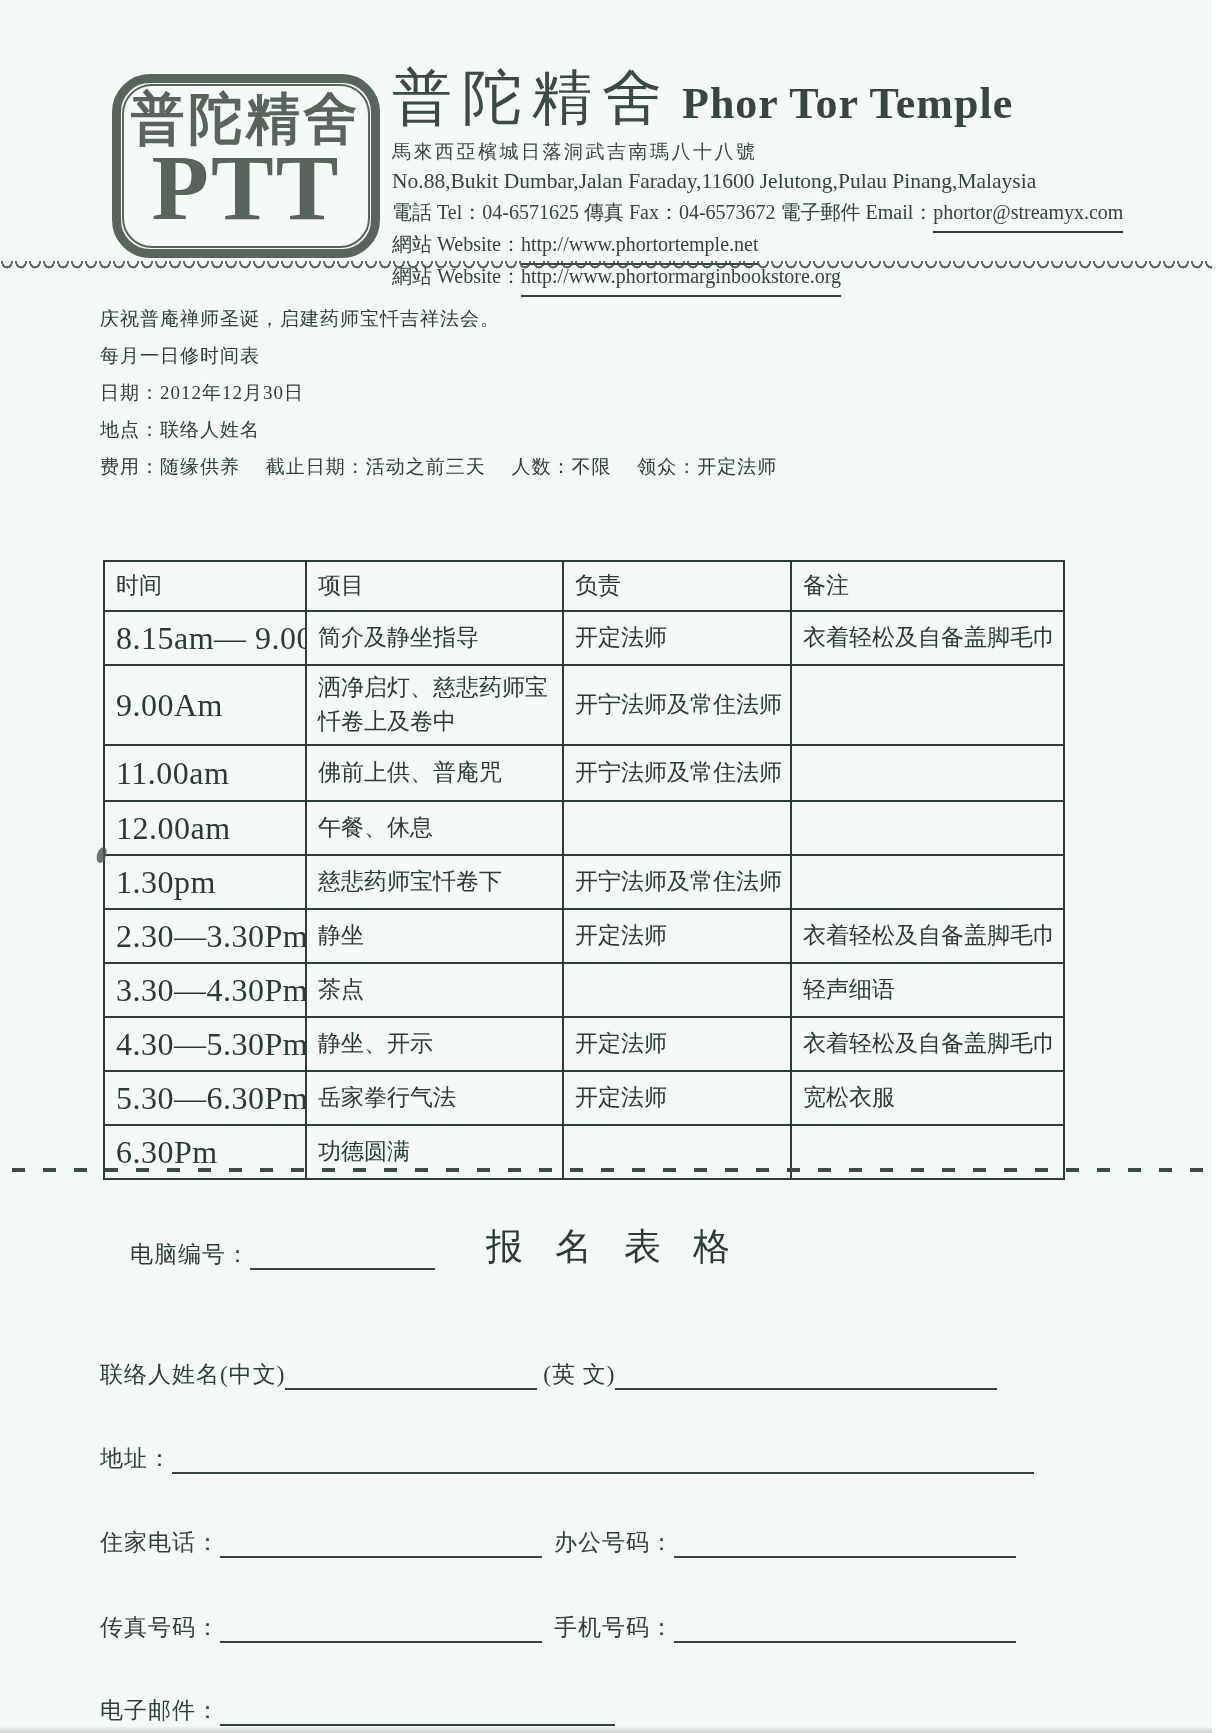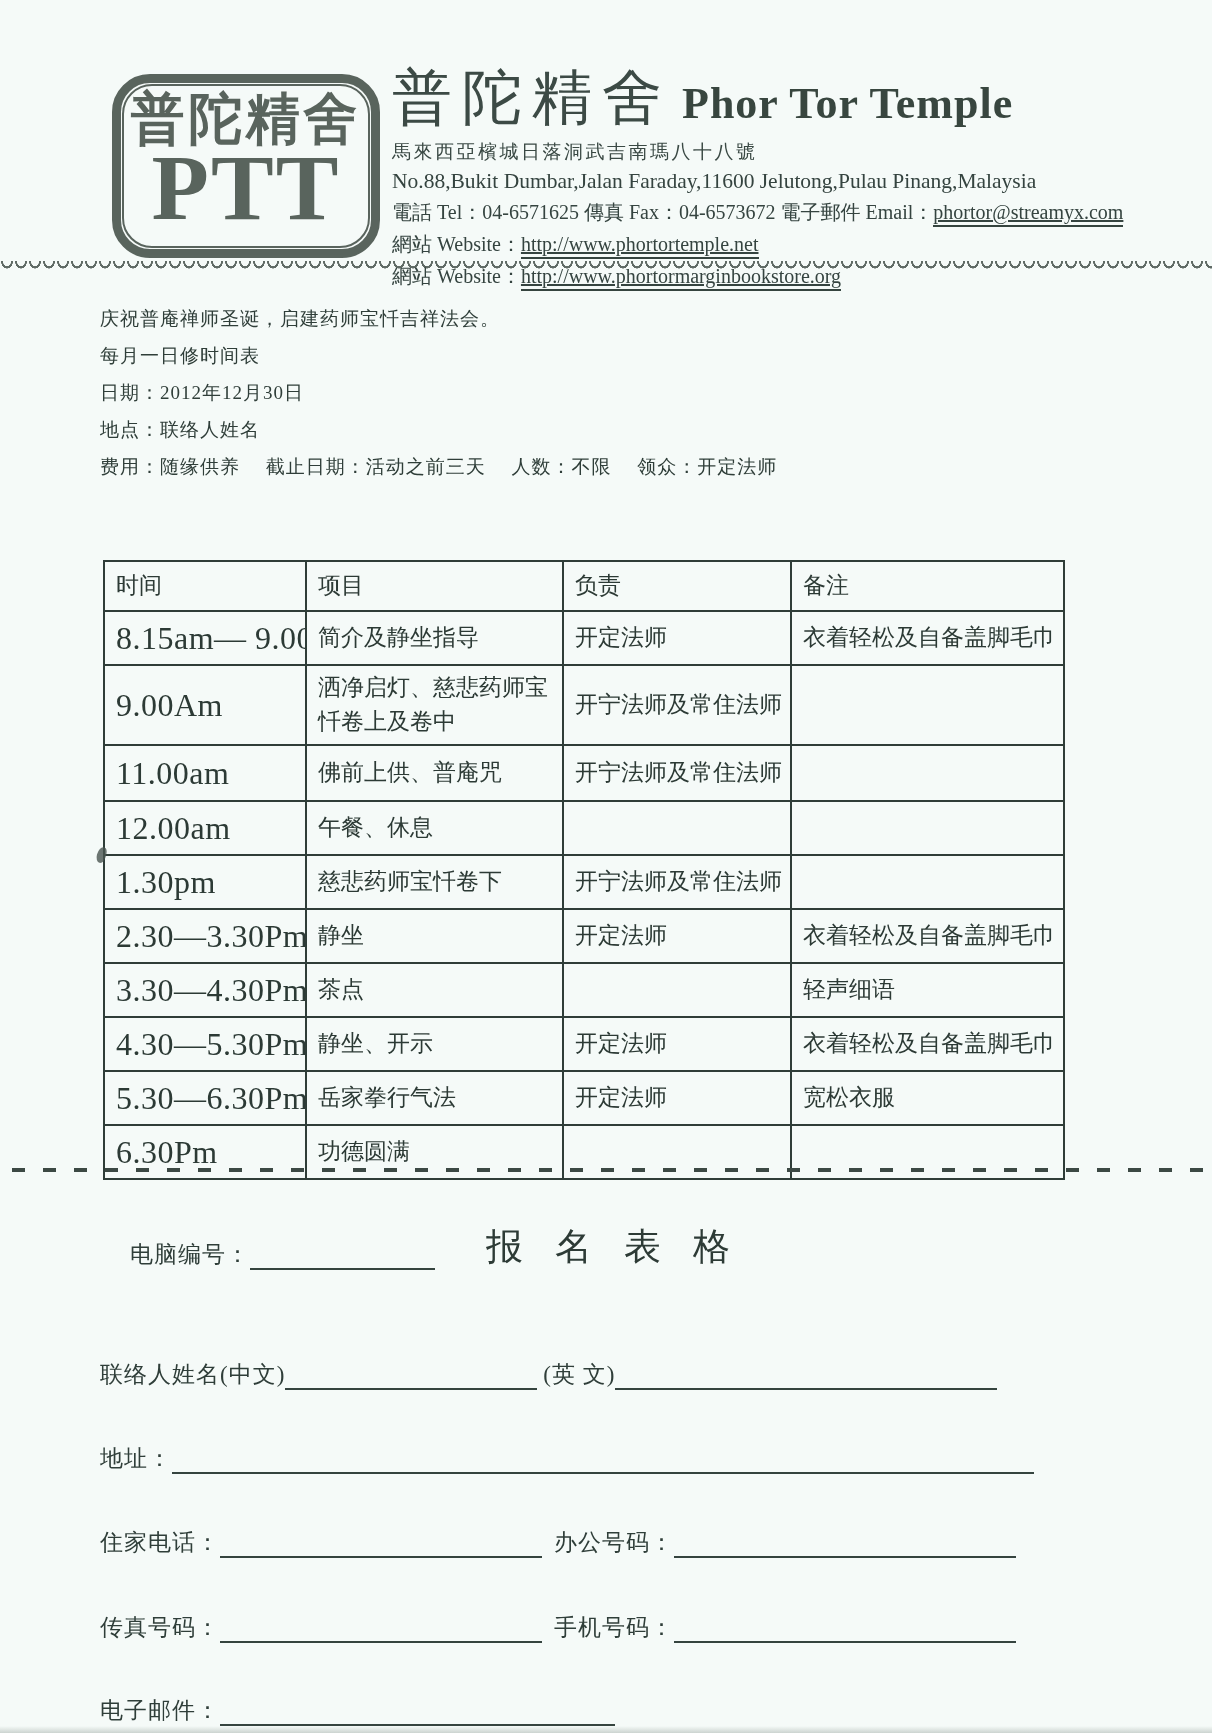--- a/index.html
+++ b/index.html
@@ -27,21 +27,21 @@
     font-size:94px; line-height:.92; letter-spacing:2px; margin-top:-4px;
     font-family:"Liberation Serif","DejaVu Serif",serif;
   }
   .head-text{position:absolute; left:392px; top:64px; width:812px;}
   .name-row{display:flex; align-items:baseline; gap:10px; white-space:nowrap;}
   .name-zh{font-size:60px; line-height:1.15; letter-spacing:10px; color:#3c4a45;}
   .name-en{font-size:44px; font-weight:700; letter-spacing:1px; color:#38463f;}
   .addr-zh{font-size:19px; letter-spacing:2.5px; margin-top:6px; color:#3a4944;}
   .addr-en{font-size:21.5px; margin-top:4px; color:#354440;}
   .contact-line,.web-line{font-size:20px; margin-top:5px; color:#354440; white-space:nowrap;}
-  .u{border-bottom:2px solid #35443f; padding-bottom:2px;text-decoration:underline;}
+  .u{border-bottom:2px solid #35443f; padding-bottom:8px;}
   
   .squiggle{
     position:absolute; left:0; top:261px; width:1232px; height:9px;
     background-image:radial-gradient(ellipse 7px 8px at 7px 1px, rgba(70,82,76,0) 52%, #46524c 56%, #46524c 80%, rgba(70,82,76,0) 83%);
     background-size:14px 9px; background-repeat:repeat-x; opacity:.85;
   }
   
   .event{position:absolute; left:100px; top:300px; width:1020px; font-size:19px; line-height:37px; color:#2f3e39; letter-spacing:1px;}
   
   table.sched{

